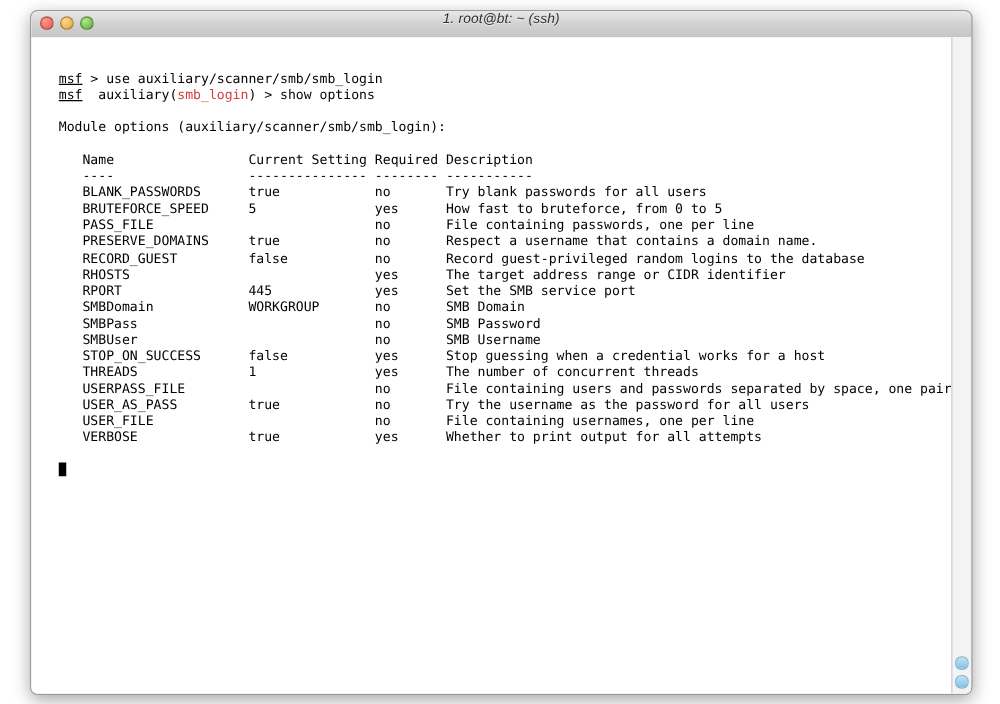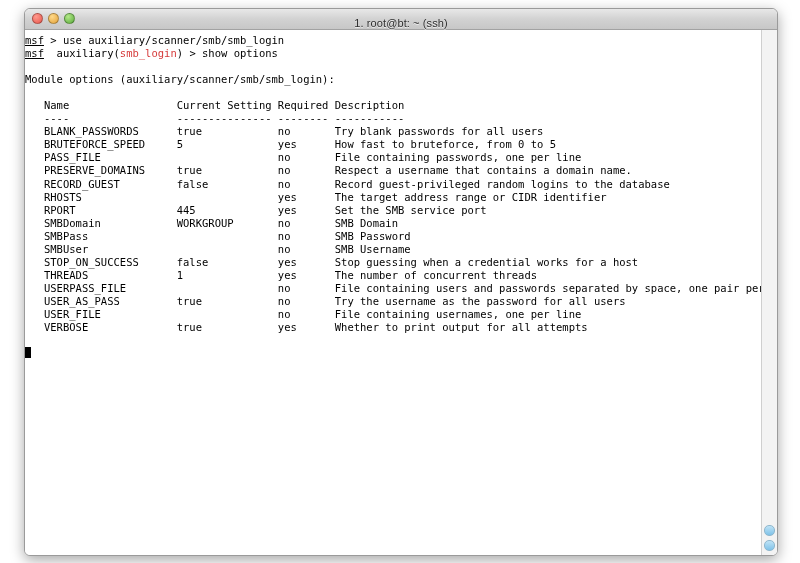--- a/index.html
+++ b/index.html
@@ -29,21 +29,22 @@
 
   .titlebar {
     height: 20px;
     min-height: 20px;
     background: linear-gradient(to bottom, #e8e8e8 0%, #d2d2d2 50%, #c7c7c7 100%);
     border-bottom: 1px solid #a2a2a2;
     border-top-left-radius: 5px;
     border-top-right-radius: 5px;
     position: relative;
     display: flex;
-    align-items: flex-end;
+    align-items: flex-start;
+    font-style: italic;
   }
 
   .traffic {
     position: absolute;
     left: 7px;
     top: 4px;
     display: flex;
     gap: 5px;
   }
 
@@ -71,22 +72,23 @@
 
   .body {
     flex: 1;
     position: relative;
     background: #ffffff;
     display: flex;
   }
 
   .term {
     flex: 1;
-    padding: 4px 0 0 0;
+    padding: 4px 0 0 22px;
     overflow: hidden;
+    margin-top: 23px;
   }
 
   pre.screen {
     margin: 0;
     font-family: "DejaVu Sans Mono", monospace;
     font-size: 10.5px;
     line-height: 13.05px;
     color: #000000;
     white-space: pre;
     letter-spacing: 0px;

